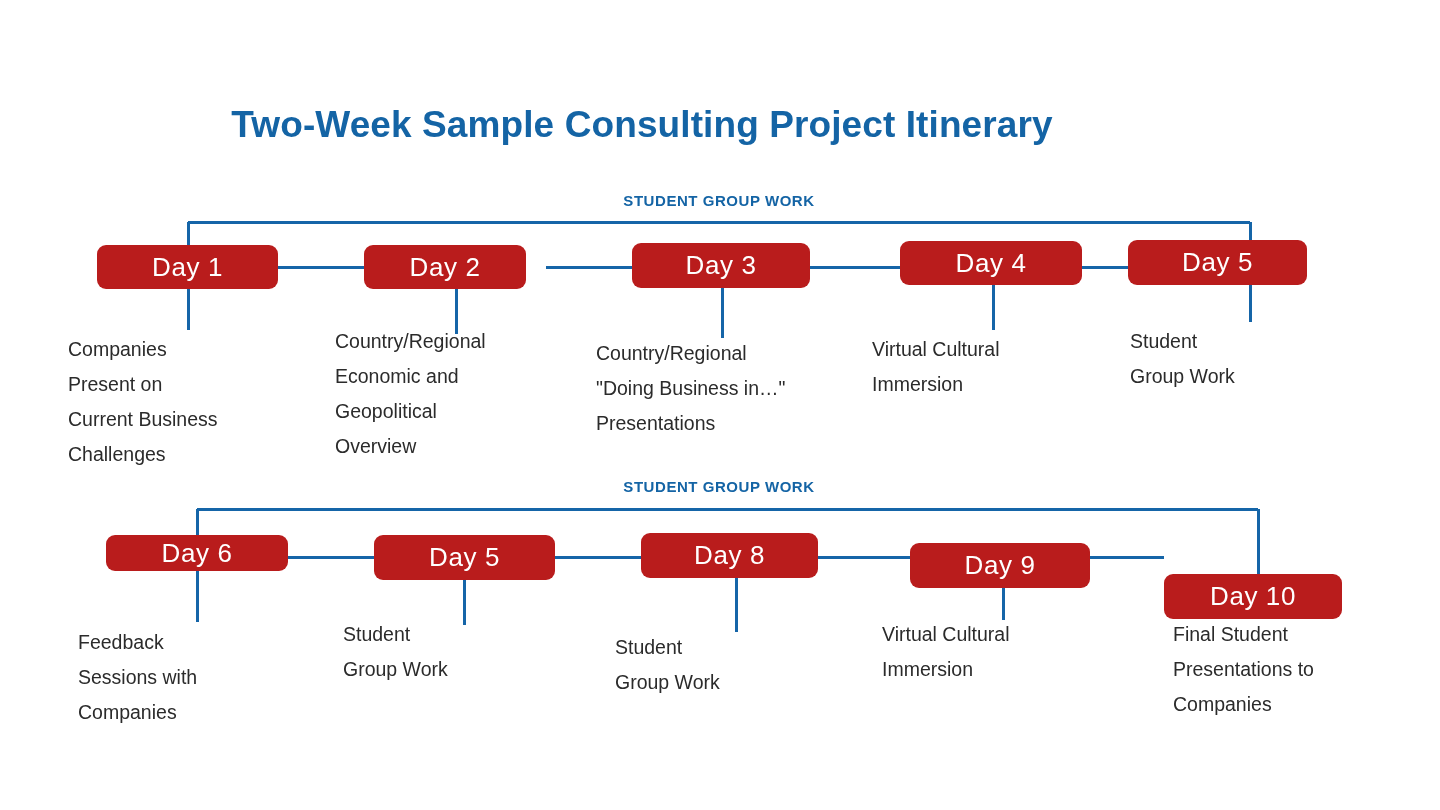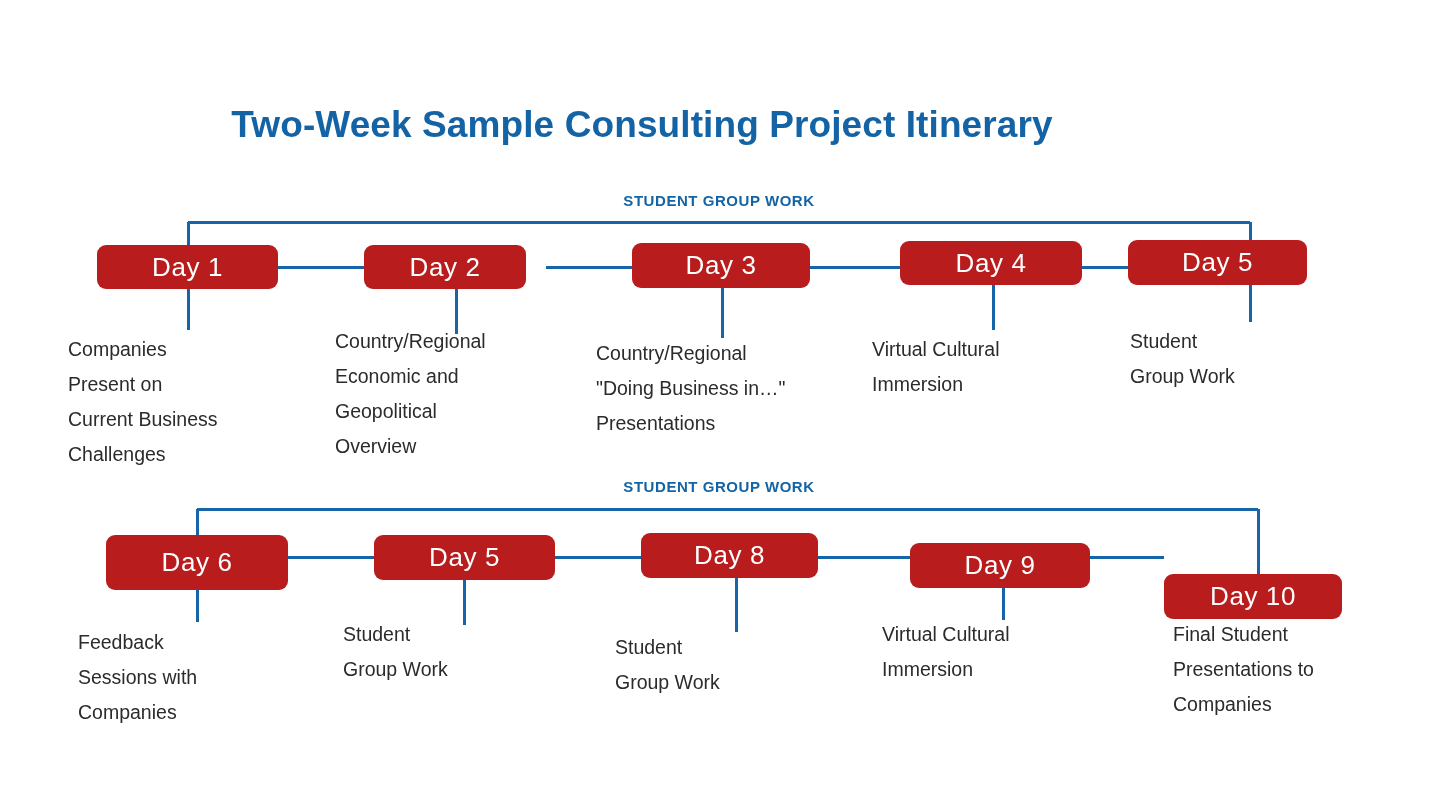--- a/index.html
+++ b/index.html
@@ -144,21 +144,21 @@
   </div>
 
   <div class="caption" style="left:68px;  top:332px; width:242px;">Companies<br>Present on<br>Current Business<br>Challenges</div>
   <div class="caption" style="left:335px; top:324px; width:242px;">Country/Regional<br>Economic and<br>Geopolitical<br>Overview</div>
   <div class="caption" style="left:596px; top:336px; width:254px;">Country/Regional<br>"Doing Business in…"<br>Presentations</div>
   <div class="caption" style="left:872px; top:332px; width:242px;">Virtual Cultural<br>Immersion</div>
   <div class="caption" style="left:1130px; top:324px; width:242px;">Student<br>Group Work</div>
 
   <div class="bracket-label" style="left:519px; top:478px; width:400px;">STUDENT GROUP WORK</div>
 
-  <div class="day-box" style="left:106px; top:535px; width:182px; height:55px;">
+  <div class="day-box" style="left:106px; top:535px; width:182px; height:36px;">
     <span>Day 6</span>
   </div>
   <div class="day-box" style="left:374px; top:535px; width:181px; height:45px;">
     <span>Day 5</span>
   </div>
   <div class="day-box" style="left:641px; top:533px; width:177px; height:45px;">
     <span>Day 8</span>
   </div>
   <div class="day-box" style="left:910px; top:543px; width:180px; height:45px;">
     <span>Day 9</span>

